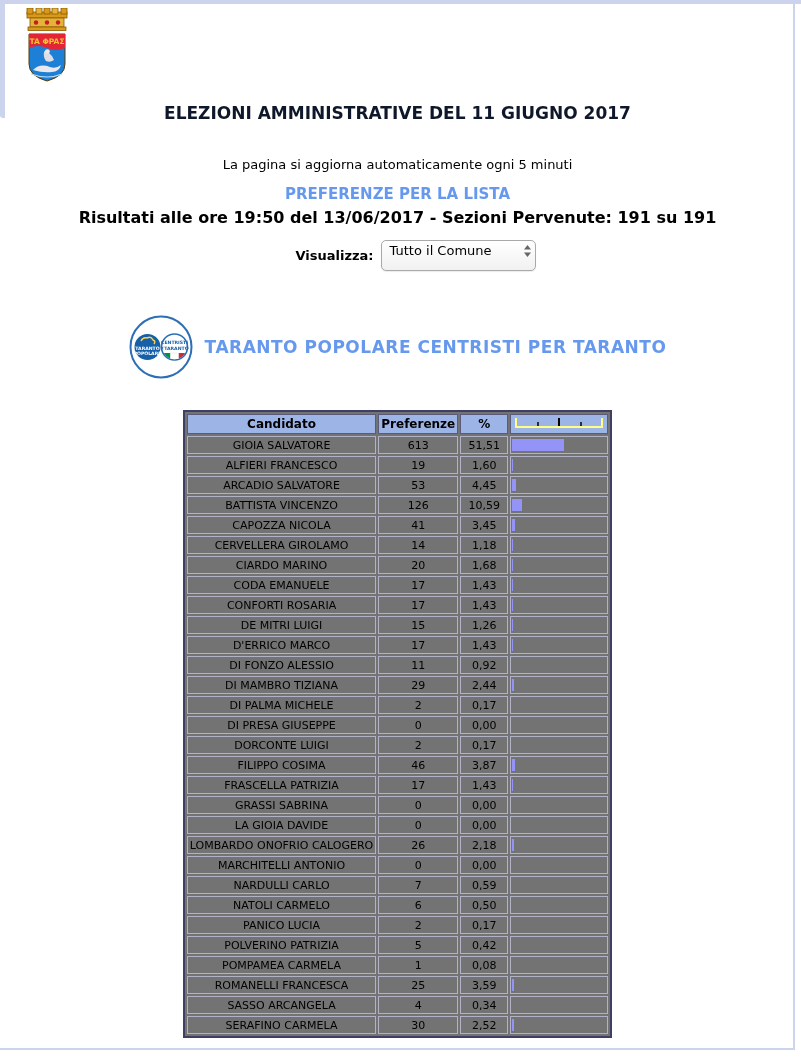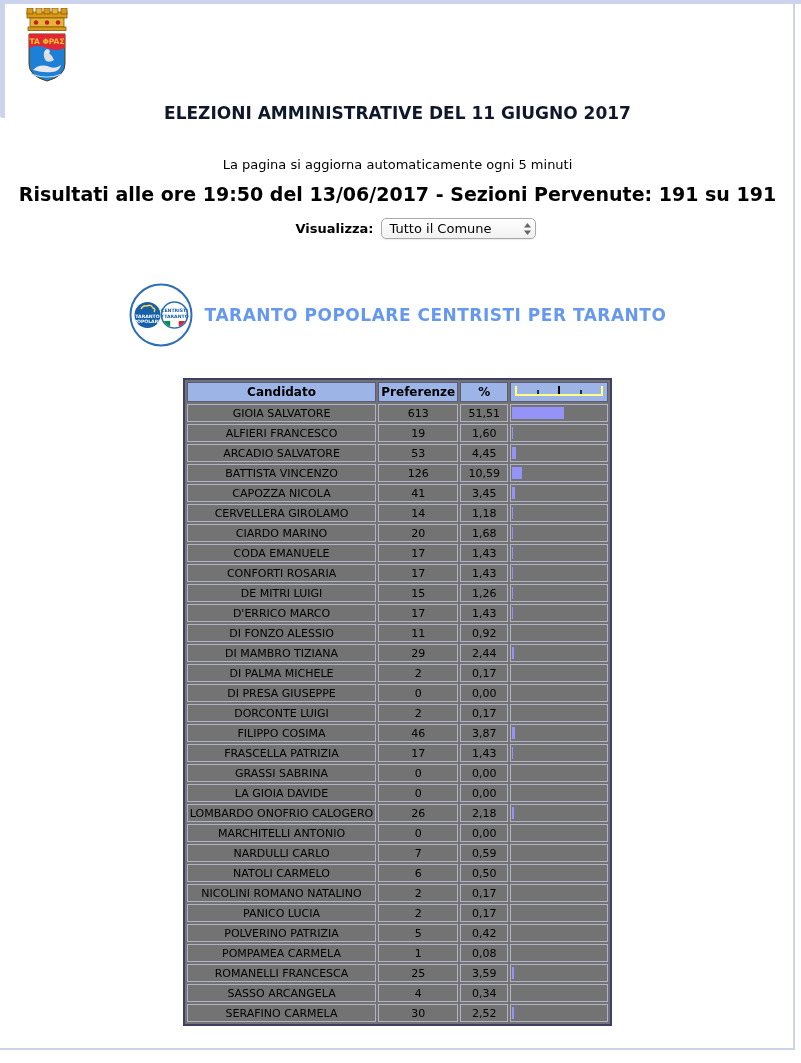--- a/index.html
+++ b/index.html
@@ -10,26 +10,26 @@
   .frame-left{position:absolute;top:0;left:0;width:5px;height:118px;background:#CCD3EC;border-bottom-left-radius:3px;}
   .frame-right{position:absolute;top:4px;left:793px;width:2px;height:1045px;background:#CCD3EC;}
   .frame-bottom{position:absolute;top:1048px;left:0;width:795px;height:2px;background:#CCD3EC;}
   .content{position:relative;width:795px;padding-top:4px;}
   
   .crest{position:absolute;top:8px;left:24px;width:46px;height:76px;}
   
   .h-main{margin:99px 0 0;text-align:center;font-size:17px;font-weight:bold;color:#0f172a;}
   .h-sub{margin:34px 0 0;text-align:center;font-size:13px;color:#000;}
   .h-pref{margin:13px 0 0;text-align:center;font-size:15px;font-weight:bold;color:#6699EE;}
-  .h-results{margin:11px 0 0;text-align:center;font-size:19px;font-weight:bold;color:#000;}
+  .h-results{margin:5px 0 0;text-align:center;font-size:16px;font-weight:bold;color:#000;}
   
   .viz-row{margin:13px 0 0;display:flex;justify-content:center;align-items:center;gap:7px;}
   .viz-label{font-size:13px;font-weight:bold;margin-left:36px;}
   .select{display:inline-flex;align-items:center;justify-content:space-between;
-          width:142px;height:19px;padding:0 3px 0 8px;border:1px solid #A9A9A9;border-radius:5px;
+          width:142px;height:19px;padding:0 3px 10px 8px;border:1px solid #A9A9A9;border-radius:5px;
           background:linear-gradient(#ffffff,#f1f1f1);font-size:13px;cursor:default;
           box-shadow:0 1px 1px rgba(0,0,0,0.08);}
   .select .arrows{display:flex;flex-direction:column;align-items:center;line-height:0;}
   .select .arrows svg{display:block;}
   
   .list-head{margin:44px 0 0;display:flex;justify-content:center;align-items:center;gap:12px;height:64px;}
   .list-title{font-size:17px;font-weight:bold;color:#6699EE;letter-spacing:0.5px;}
   
   table.prefs{margin:31px auto 0;border-collapse:separate;border-spacing:2px;
               border:2px solid #3F3F66;background:#737373;}
@@ -75,20 +75,21 @@
 
       <path d="M9,62 q7,-7 17,-3 q6,2 11,-2 q-2,7 -9,7 q-9,1 -19,-2 Z" fill="#E8E8EE"></path>
       <path d="M20,44 q3,-5 4,0 q4,3 6,8 q-4,3 -8,1 q-3,-4 -2,-9 Z" fill="#DDDDE6"></path>
       <circle cx="23.5" cy="43.5" r="2.3" fill="#E8E8EE"></circle>
       <path d="M7,66 q8,3 16,3 q8,0 15,-3" stroke="#BFE2FF" stroke-width="1.2" fill="none"></path>
     </g>
   </svg>
 
   <div class="h-main">ELEZIONI AMMINISTRATIVE DEL 11 GIUGNO 2017</div>
   <div class="h-sub">La pagina si aggiorna automaticamente ogni 5 minuti</div>
+  <div class="h-pref">PREFERENZE PER LA LISTA</div>
   <div class="h-results">Risultati alle ore 19:50 del 13/06/2017 - Sezioni Pervenute: 191 su 191</div>
 
   <div class="viz-row">
     <span class="viz-label">Visualizza:</span>
     <span class="select">
       <span>Tutto il Comune</span>
       <span class="arrows">
         <svg width="9" height="14" viewBox="0 0 9 14">
           <path d="M4.5,1 L8,5.5 H1 Z" fill="#666"></path>
           <path d="M4.5,13 L1,8.5 H8 Z" fill="#666"></path>
@@ -332,28 +333,20 @@
   </tr>
         <tr>
     <td class="c-name">NATOLI CARMELO</td>
     <td class="c-pref">6</td>
     <td class="c-pct">0,50</td>
     <td class="c-bar">
       <div class="bar" style="width: 0px;"></div>
     </td>
   </tr>
         <tr>
-    <td class="c-name">NICOLINI ROMANO NATALINO</td>
-    <td class="c-pref">2</td>
-    <td class="c-pct">0,17</td>
-    <td class="c-bar">
-      <div class="bar" style="width: 0px;"></div>
-    </td>
-  </tr>
-        <tr>
     <td class="c-name">PANICO LUCIA</td>
     <td class="c-pref">2</td>
     <td class="c-pct">0,17</td>
     <td class="c-bar">
       <div class="bar" style="width: 0px;"></div>
     </td>
   </tr>
         <tr>
     <td class="c-name">POLVERINO PATRIZIA</td>
     <td class="c-pref">5</td>

